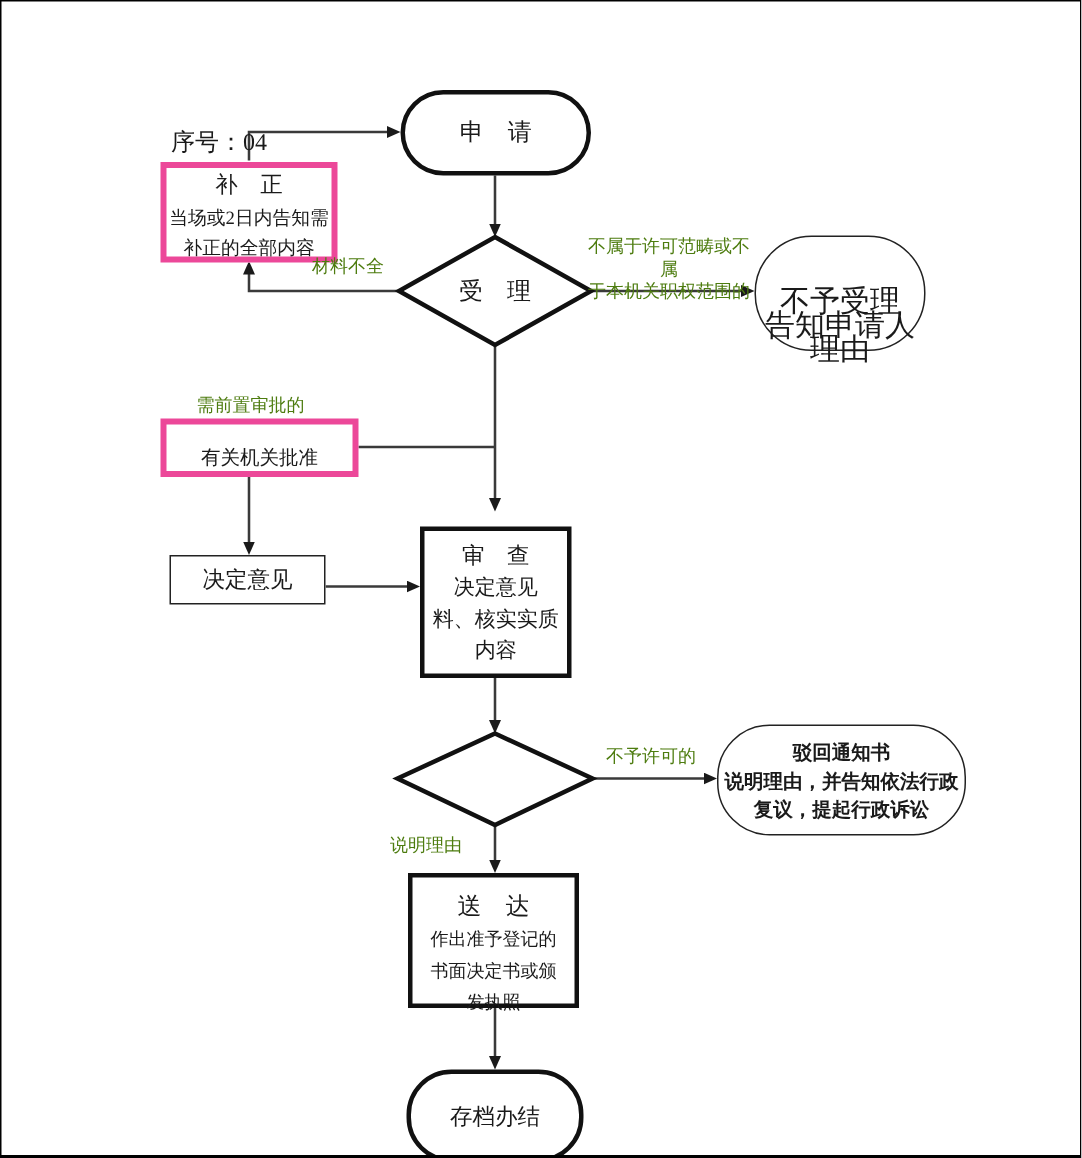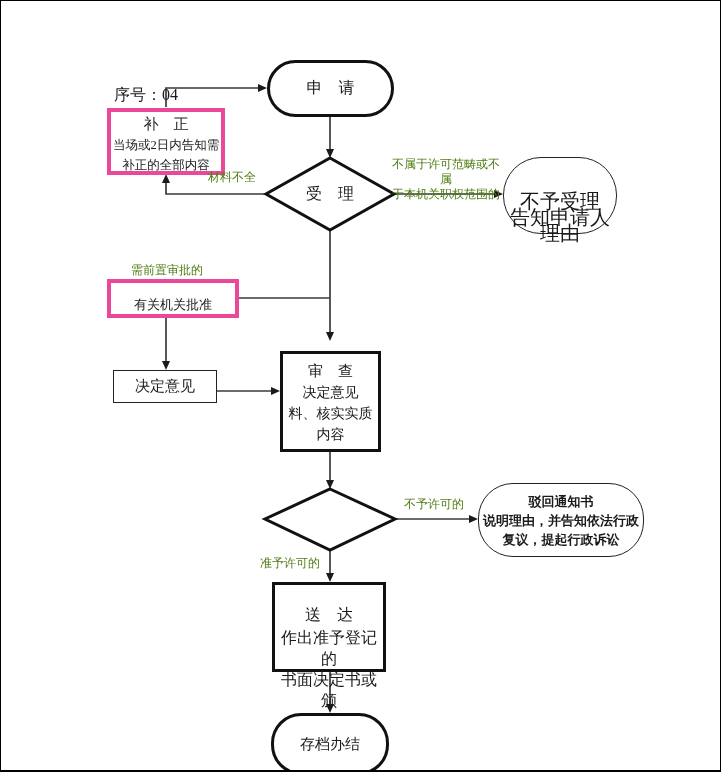--- a/index.html
+++ b/index.html
@@ -46,23 +46,23 @@
   #correction{left:106px;top:107px;width:118px;height:67px;padding-top:1px;}
   #correction .node-body{font-size:12.5px;line-height:20px;}
   #notaccept{left:502px;top:156px;width:114px;height:77px;border-radius:38px;padding-top:13px;}
   #notaccept .node-body{font-size:20px;line-height:16px;margin-top:22px;}
   #preapprove{left:106px;top:278px;width:132px;height:39px;display:flex;align-items:flex-end;justify-content:center;font-size:13px;}
   #opinion{left:112px;top:369px;width:104px;height:33px;display:flex;align-items:center;justify-content:center;font-size:15px;}
   #review{left:279px;top:350px;width:101px;height:101px;padding-top:6px;}
   #review .node-body{font-size:14px;line-height:21px;}
   #reject{left:477px;top:482px;width:166px;height:74px;border-radius:35px;padding-top:8px;font-weight:bold;}
   #reject .node-body{font-size:13px;line-height:19px;}
-  #deliver{left:271px;top:581px;width:114px;height:90px;padding-top:18px;}
+  #deliver{left:271px;top:581px;width:114px;height:90px;padding-top:8px;}
   #deliver .node-title{font-size:16px;line-height:24px;}
-  #deliver .node-body{font-size:16px;line-height:21px;}
+  #deliver .node-body{font-size:12px;line-height:21px;font-family:Liberation Mono, monospace;}
   #archive{left:270px;top:712px;width:118px;height:62px;font-size:15px;}
   #accept-label{left:266px;top:183px;width:126px;}
   #decide-label{left:264px;top:508px;width:130px;}
   #lbl-materials{left:207px;top:169px;width:60px;text-align:left;}
   #lbl-scope{left:387px;top:156px;width:116px;}
   #lbl-preapproval{left:130px;top:262px;width:95px;text-align:left;}
   #lbl-deny{left:403px;top:496px;width:70px;text-align:left;}
   #lbl-grant{left:259px;top:555px;width:70px;text-align:left;}
 </style>
 </head>
@@ -146,15 +146,15 @@
 
   <div id="archive" class="node pill">
     <span>存档办结</span>
   </div>
 
   <div id="lbl-materials" class="edge-label">材料不全</div>
   <div id="lbl-scope" class="edge-label">不属于许可范畴或不属
 于本机关职权范围的</div>
   <div id="lbl-preapproval" class="edge-label">需前置审批的</div>
   <div id="lbl-deny" class="edge-label">不予许可的</div>
-  <div id="lbl-grant" class="edge-label">准予许可的</div>
+  <div id="lbl-grant" class="edge-label">说明理由</div>
 
 </div>
 
 </body></html>

